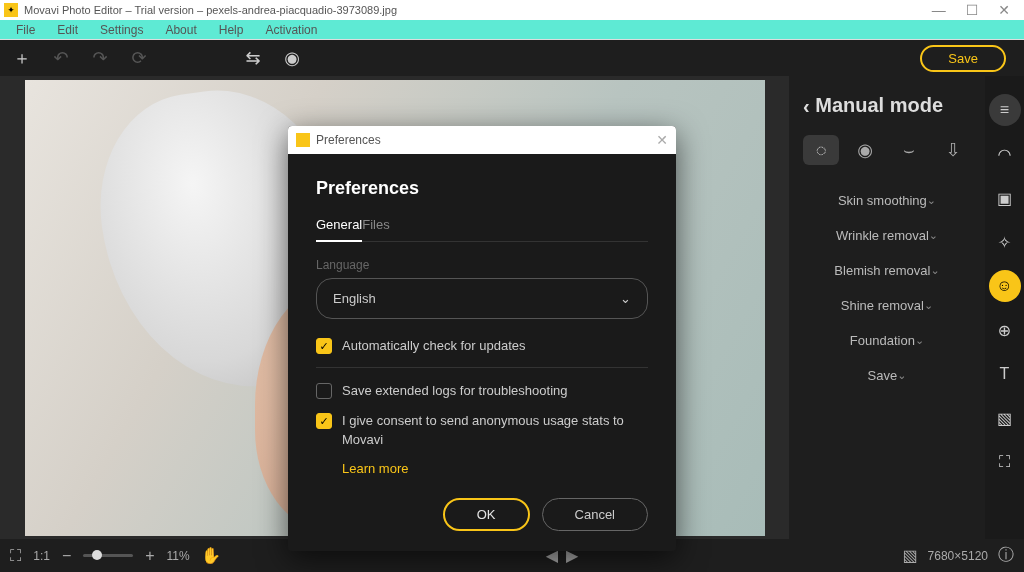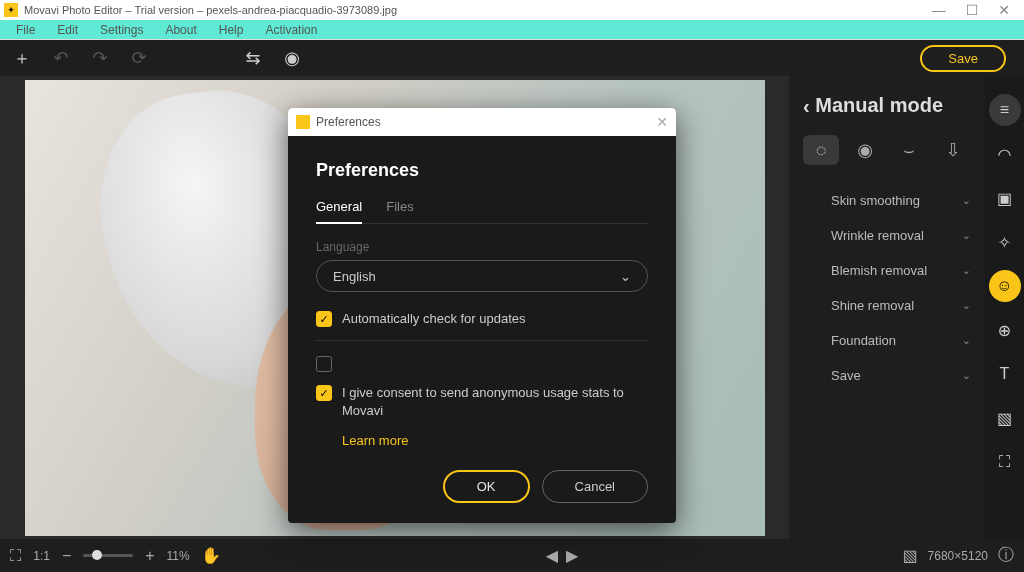--- a/index.html
+++ b/index.html
@@ -35,43 +35,43 @@
     .tool-strip { width: 44px; background: #1a1a1a; display: flex; flex-direction: column; align-items: center; gap: 12px; padding-top: 18px; }
     .tool-strip-icon { width: 32px; height: 32px; border-radius: 50%; display: flex; align-items: center; justify-content: center; color: #ccc; font-size: 16px; cursor: pointer; }
     .tool-strip-icon.active { background: #f9c518; color: #000; }
     .tool-strip-icon.box { background: #3a3a3a; }
     .panel-back { color: #ddd; font-size: 20px; font-weight: bold; cursor: pointer; margin-bottom: 18px; }
     .panel-back::before { content: "‹ "; font-size: 20px; position: relative; top: 1px; }
     .panel-icons { display: flex; gap: 8px; margin-bottom: 18px; }
     .pi { width: 36px; height: 30px; border-radius: 6px; display: flex; align-items: center; justify-content: center; color: #aaa; font-size: 18px; cursor: pointer; }
     .pi.selected { background: #3a3a3a; color: #fff; }
     .section-heading { color: #ddd; font-weight: bold; font-size: 14px; margin-bottom: 14px; }
-    .tool-row { display: flex; justify-content: space-between; align-items: center; color: #bbb; font-size: 13px; padding: 10px 0; cursor: pointer; margin-left: 28px; }
+    .tool-row { display: flex; justify-content: center; align-items: center; color: #bbb; font-size: 13px; padding: 10px 0; cursor: pointer; }
     .tool-row .chev { color: #888; font-size: 11px; }
 
     
     .bottombar { height: 33px; background: #1e1e1e; display: flex; align-items: center; padding: 0 10px; gap: 12px; color: #aaa; font-size: 12px; }
     .bb-icon { font-size: 16px; cursor: pointer; }
     .zoom-slider { width: 50px; height: 3px; background: #555; border-radius: 2px; position: relative; }
     .zoom-thumb { width: 10px; height: 10px; background: #ddd; border-radius: 50%; position: absolute; top: -4px; left: 18%; }
     .bb-center { flex: 1; display: flex; justify-content: center; gap: 8px; }
     .bb-right { display: flex; align-items: center; gap: 10px; }
 
     
-    .dialog-wrapper { position: fixed; left: 288px; top: 108px; width: 388px; background: #1a1a1a; border-radius: 4px; box-shadow: 0 8px 30px rgba(0,0,0,0.6); }
+    .dialog-wrapper { position: fixed; left: 288px; top: 126px; width: 388px; background: #1a1a1a; border-radius: 4px; box-shadow: 0 8px 30px rgba(0,0,0,0.6); }
     .dialog-titlebar { height: 28px; background: #fff; display: flex; align-items: center; padding: 0 8px; font-size: 12px; color: #555; border-radius: 4px 4px 0 0; }
     .dialog-titlebar-icon { width: 14px; height: 14px; background: #f9c518; margin-right: 6px; }
     .dialog-close { margin-left: auto; color: #aaa; font-size: 14px; cursor: pointer; }
     .dialog-body { padding: 24px 28px 20px 28px; }
     .dialog-heading { color: #fff; font-weight: bold; font-size: 18px; margin-bottom: 18px; }
-    .dialog-tabs { display: flex; gap: 24px; border-bottom: 1px solid #333; margin-bottom: 16px; }
+    .dialog-tabs { display: flex; border-bottom: 1px solid #333; margin-bottom: 16px; }
     .dialog-tab { color: #888; font-size: 13px; padding-bottom: 8px; cursor: pointer; }
     .dialog-tab.active { color: #fff; border-bottom: 2px solid #fff; margin-bottom: -1px; }
     .field-label { color: #666; font-size: 12px; margin-bottom: 6px; }
-    .select { width: 100%; height: 32px; background: #1a1a1a; border: 1px solid #555; border-radius: 16px; color: #ccc; padding: 0 16px; font-size: 13px; display: flex; align-items: center; justify-content: space-between; cursor: pointer; margin-bottom: 18px; }
+    .select { width: 100%; height: 41px; background: #1a1a1a; border: 1px solid #555; border-radius: 16px; color: #ccc; padding: 0 16px; font-size: 13px; display: flex; align-items: center; justify-content: space-between; cursor: pointer; margin-bottom: 18px; }
     .checkrow { display: flex; align-items: flex-start; gap: 10px; margin-bottom: 12px; }
     .chk { width: 16px; height: 16px; border: 1px solid #666; border-radius: 3px; flex-shrink: 0; display: flex; align-items: center; justify-content: center; cursor: pointer; margin-top: 1px; }
     .chk.checked { background: #f9c518; border-color: #f9c518; color: #000; font-size: 11px; }
     .chktext { color: #ccc; font-size: 13px; line-height: 1.4; }
     .divider { border-top: 1px solid #333; margin: 10px 0 14px 0; }
     .learn { color: #f9c518; font-size: 13px; margin-left: 26px; margin-top: 2px; cursor: pointer; }
     .dialog-buttons { display: flex; justify-content: flex-end; gap: 12px; margin-top: 22px; }
     .dlg-btn { padding: 7px 32px; border-radius: 18px; font-size: 13px; cursor: pointer; background: transparent; }
     .dlg-btn.primary { border: 2px solid #f9c518; color: #e5e5e5; }
     .dlg-btn.secondary { border: 1px solid #666; color: #ccc; }
@@ -206,20 +206,21 @@
       <span>English</span>
       <span>⌄</span>
     </div>
     <div class="checkrow">
       <div class="chk checked">✓</div>
       <div class="chktext">Automatically check for updates</div>
     </div>
     <div class="divider"></div>
     <div class="checkrow">
       <div class="chk"></div>
+      <div class="chktext">Save extended logs for troubleshooting</div>
     </div>
     <div class="checkrow">
       <div class="chk checked">✓</div>
       <div class="chktext">I give consent to send anonymous usage stats to Movavi</div>
     </div>
     <div class="learn">Learn more</div>
     <div class="dialog-buttons">
       <button class="dlg-btn primary">OK</button>
       <button class="dlg-btn secondary">Cancel</button>
     </div>

